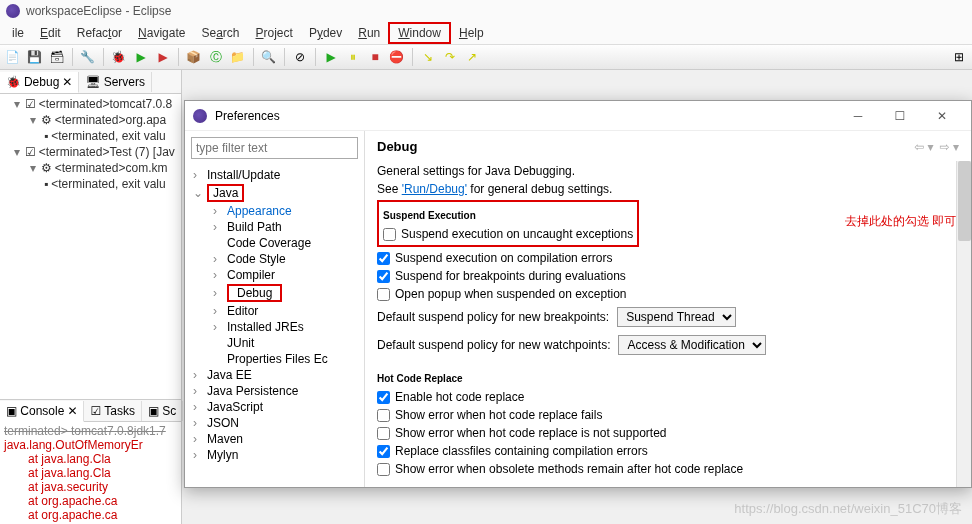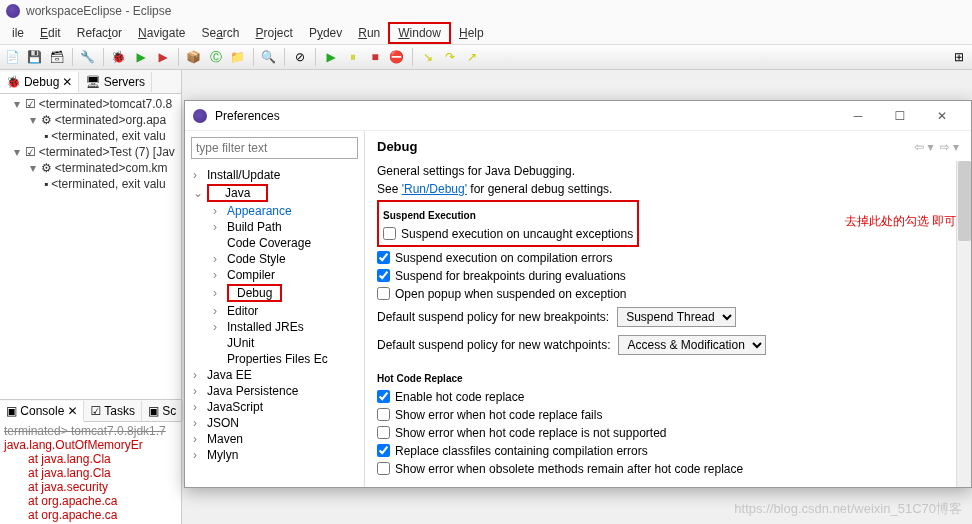--- a/index.html
+++ b/index.html
@@ -50,21 +50,21 @@
 .pref-tree-item.selected { color: #0066cc; }
 .chev { width: 10px; color: #888; }
 
 .pref-content { flex: 1; padding: 8px 12px; overflow-y: auto; position: relative; }
 .pref-header { display: flex; align-items: center; margin-bottom: 10px; }
 .pref-header h2 { font-size: 13px; font-weight: bold; }
 .pref-nav-btns { margin-left: auto; display: flex; gap: 6px; color: #aaa; }
 .pref-desc { margin-bottom: 4px; }
 .pref-link { color: #0066cc; text-decoration: underline; }
 .group-title { font-size: 10px; margin: 6px 0 4px 0; font-weight: bold; }
-.check-row { display: flex; gap: 5px; padding: 2px 0; }
+.check-row { display: flex; align-items: center; gap: 5px; padding: 2px 0; }
 .check-row input[type=checkbox] { width: 13px; height: 13px; }
 .field-row { display: flex; align-items: center; gap: 8px; padding: 4px 0; }
 .field-row select { padding: 1px 4px; border: 1px solid #999; background: #f4f4f4; }
 .suspend-box { border: 2px solid #d00; padding: 2px 4px; margin-bottom: 2px; display: inline-block; }
 .annotation-red { color: #d00; position: absolute; }
 .scroll-track { position: absolute; right: 0; top: 30px; bottom: 0; width: 15px; background: #f0f0f0; border-left: 1px solid #ddd; }
 .scroll-thumb { position: absolute; top: 0; width: 13px; left: 1px; height: 80px; background: #ccc; border-radius: 2px; }
 .watermark { position: absolute; right: 10px; bottom: 6px; color: rgba(120,120,120,0.35); font-size: 13px; pointer-events: none; }
 </style>
 </head>
@@ -169,21 +169,21 @@
       <div class="filter-box">
         <input placeholder="type filter text" style="">
       </div>
       <div class="pref-tree">
         <div class="pref-tree-item l1">
             <span class="chev">›</span>
             <span>Install/Update</span>
           </div>
         <div class="pref-tree-item l1">
             <span class="chev">⌄</span>
-            <span class="red-box" style="padding:0 16px">Java</span>
+            <span class="red-box" style="padding:0 4px">Java</span>
           </div>
         <div class="pref-tree-item l2 selected">
             <span class="chev">›</span>
             <span>Appearance</span>
           </div>
         <div class="pref-tree-item l2">
             <span class="chev">›</span>
             <span>Build Path</span>
           </div>
         <div class="pref-tree-item l2">

